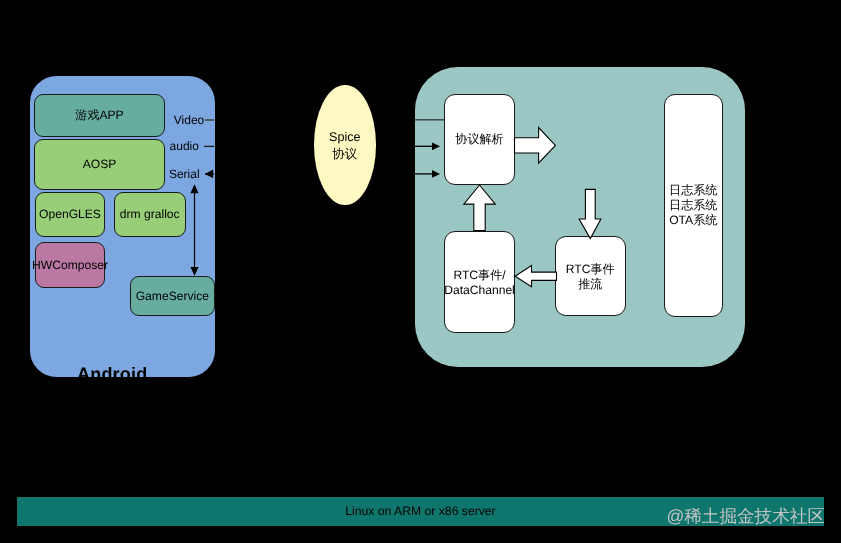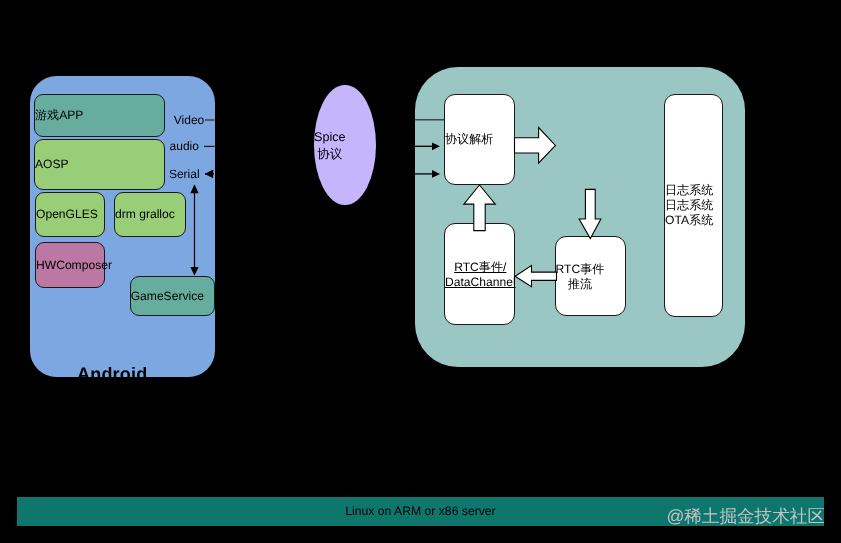--- a/index.html
+++ b/index.html
@@ -3,21 +3,21 @@
 <meta charset="utf-8">
 <title>arch</title>
 <style>
   html,body{margin:0;padding:0;background:#000;}
   body{width:841px;height:543px;overflow:hidden;
        font-family:"Liberation Sans",sans-serif;
        -webkit-font-smoothing:antialiased;
        text-rendering:geometricPrecision;}
   #stage{position:relative;width:841px;height:543px;background:#000;}
   .node{position:absolute;box-sizing:border-box;display:flex;
-        align-items:center;justify-content:flex-start;text-align:center;
+        align-items:center;justify-content:center;text-align:center;
         color:#000;line-height:1.22;}
   .plain{position:absolute;white-space:nowrap;color:#000;}
   svg.ov{position:absolute;left:0;top:0;width:841px;height:543px;
          pointer-events:none;overflow:visible;}
   .android-container{left:30px;top:76px;width:184.5px;height:300.5px;
         background:#7da7e0;border:none;border-radius:26.5px;}
   .android-label{left:77px;top:364px;font-size:18px;font-weight:bold;
         letter-spacing:.2px;}
   .blk{border:1.1px solid #1a1a1a;border-radius:9px;font-size:12.1px;}
   .teal{background:#67ad9f;}
@@ -25,21 +25,21 @@
   .pink{background:#ba78a3;}
   .white{background:#fff;border-radius:11px;}
   .ml{line-height:14.6px;}
   .blk i{font-style:normal;}
   .blk .ovf{white-space:nowrap;}
   .io{font-size:12px;}
   .io-video{left:173.8px;top:112.6px;}
   .io-audio{left:169.6px;top:138.9px;}
   .io-serial{left:168.9px;top:166.6px;}
   .spice{left:314px;top:85px;width:61.5px;height:119.5px;
-        background:#c4b5fd;border:none;border-radius:50%;
+        background:#fef9c3;border:none;border-radius:50%;
         font-size:12.6px;line-height:1.36;}
   .server-container{left:415px;top:67px;width:329.5px;height:299.5px;
         background:#9ac7c3;border:none;border-radius:43px;}
   .footer-bar{position:absolute;left:17px;top:497px;width:807px;height:29px;
         background:#0f766e;display:flex;align-items:center;justify-content:center;
         overflow:hidden;}
   .footer-title{font-size:12.2px;color:#000;position:relative;top:-1px;}
   .watermark{position:absolute;right:-1px;top:50%;transform:translateY(-50%) translateY(4.5px);
         font-size:17.6px;color:#c4c4c4;white-space:nowrap;letter-spacing:0px;}
 </style>
@@ -79,21 +79,21 @@
       <div>Spice</div>
       <div>协议</div>
     </div>
   </div>
 
   <div class="node server-container"></div>
 
   <div class="node blk white" style="left:444px;top:94px;width:71px;height:91px;">
     <span>协议解析</span>
   </div>
-  <div class="node blk white ml" style="left:444px;top:223px;width:71px;height:102px;text-decoration:underline;">
+  <div class="node blk white ml" style="left:444px;top:231px;width:71px;height:102px;">
     <span class="ovf" style="position:relative;top:0.7px;">
       <i>RTC事件/</i><br>
       <i>DataChannel</i>
     </span>
   </div>
   <div class="node blk white ml" style="left:554.5px;top:236px;width:71.5px;height:80px;">
     <span style="position:relative;top:0.8px;">
       <i>RTC事件</i><br>
       <i>推流</i>
     </span>

